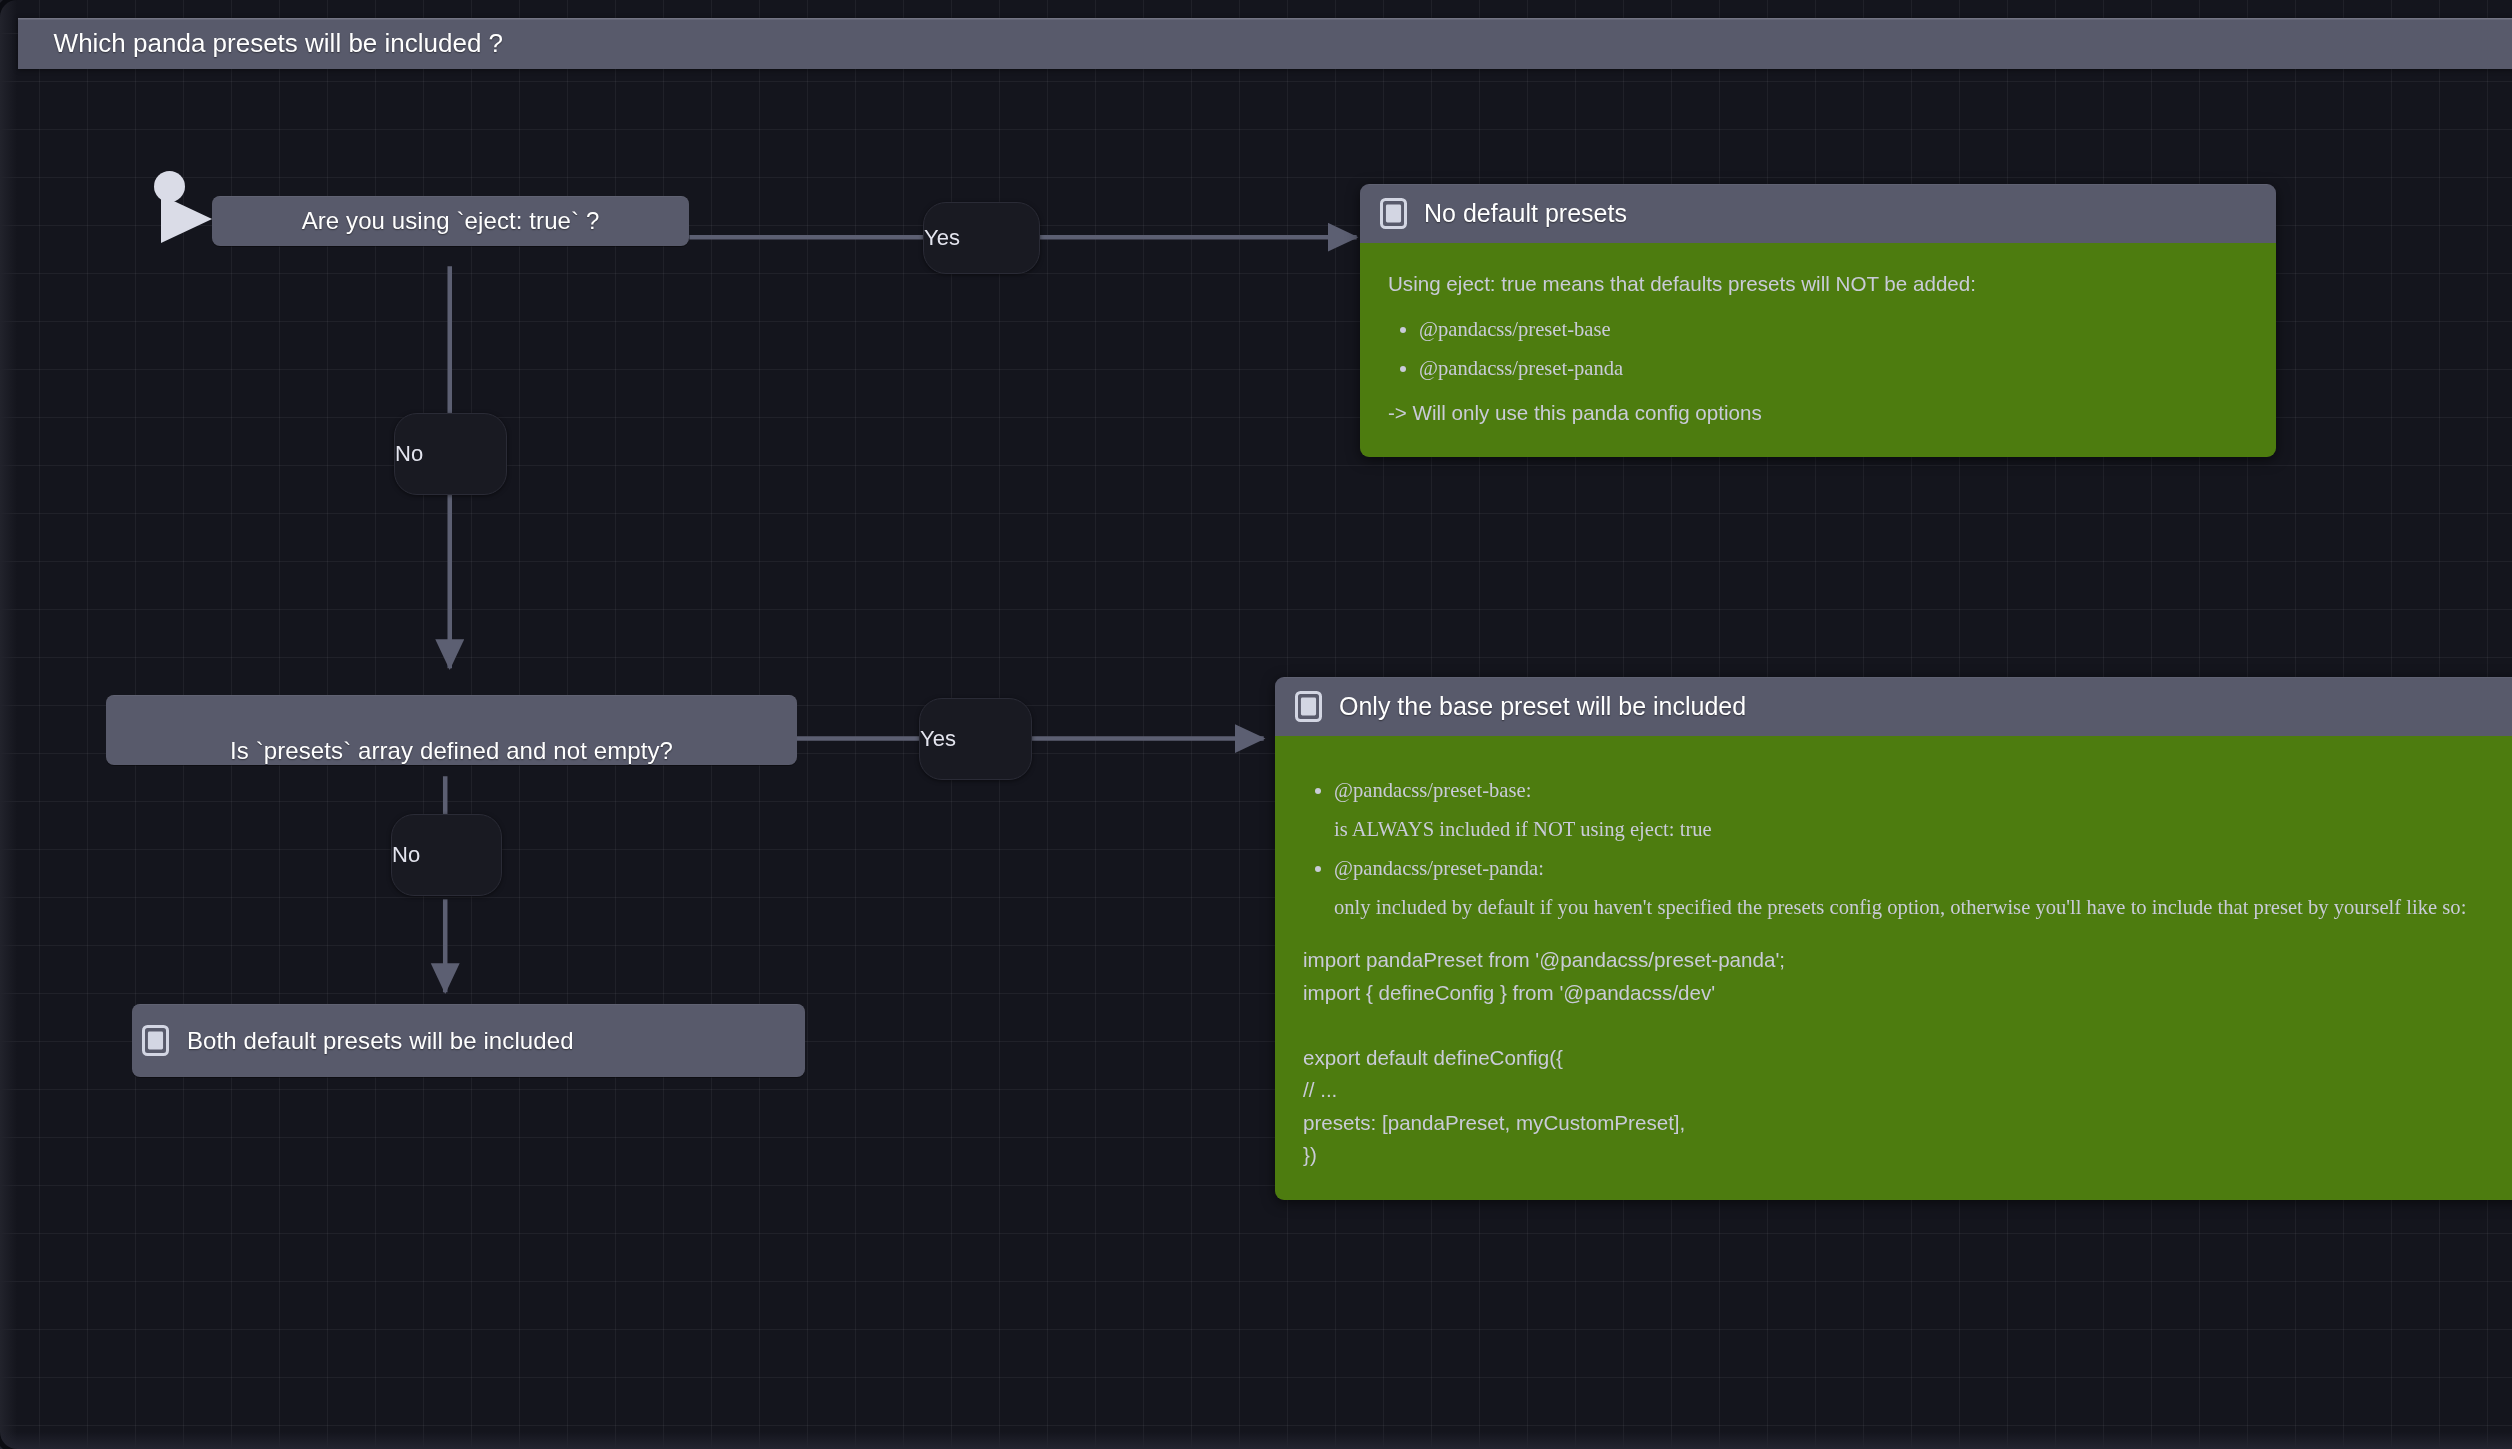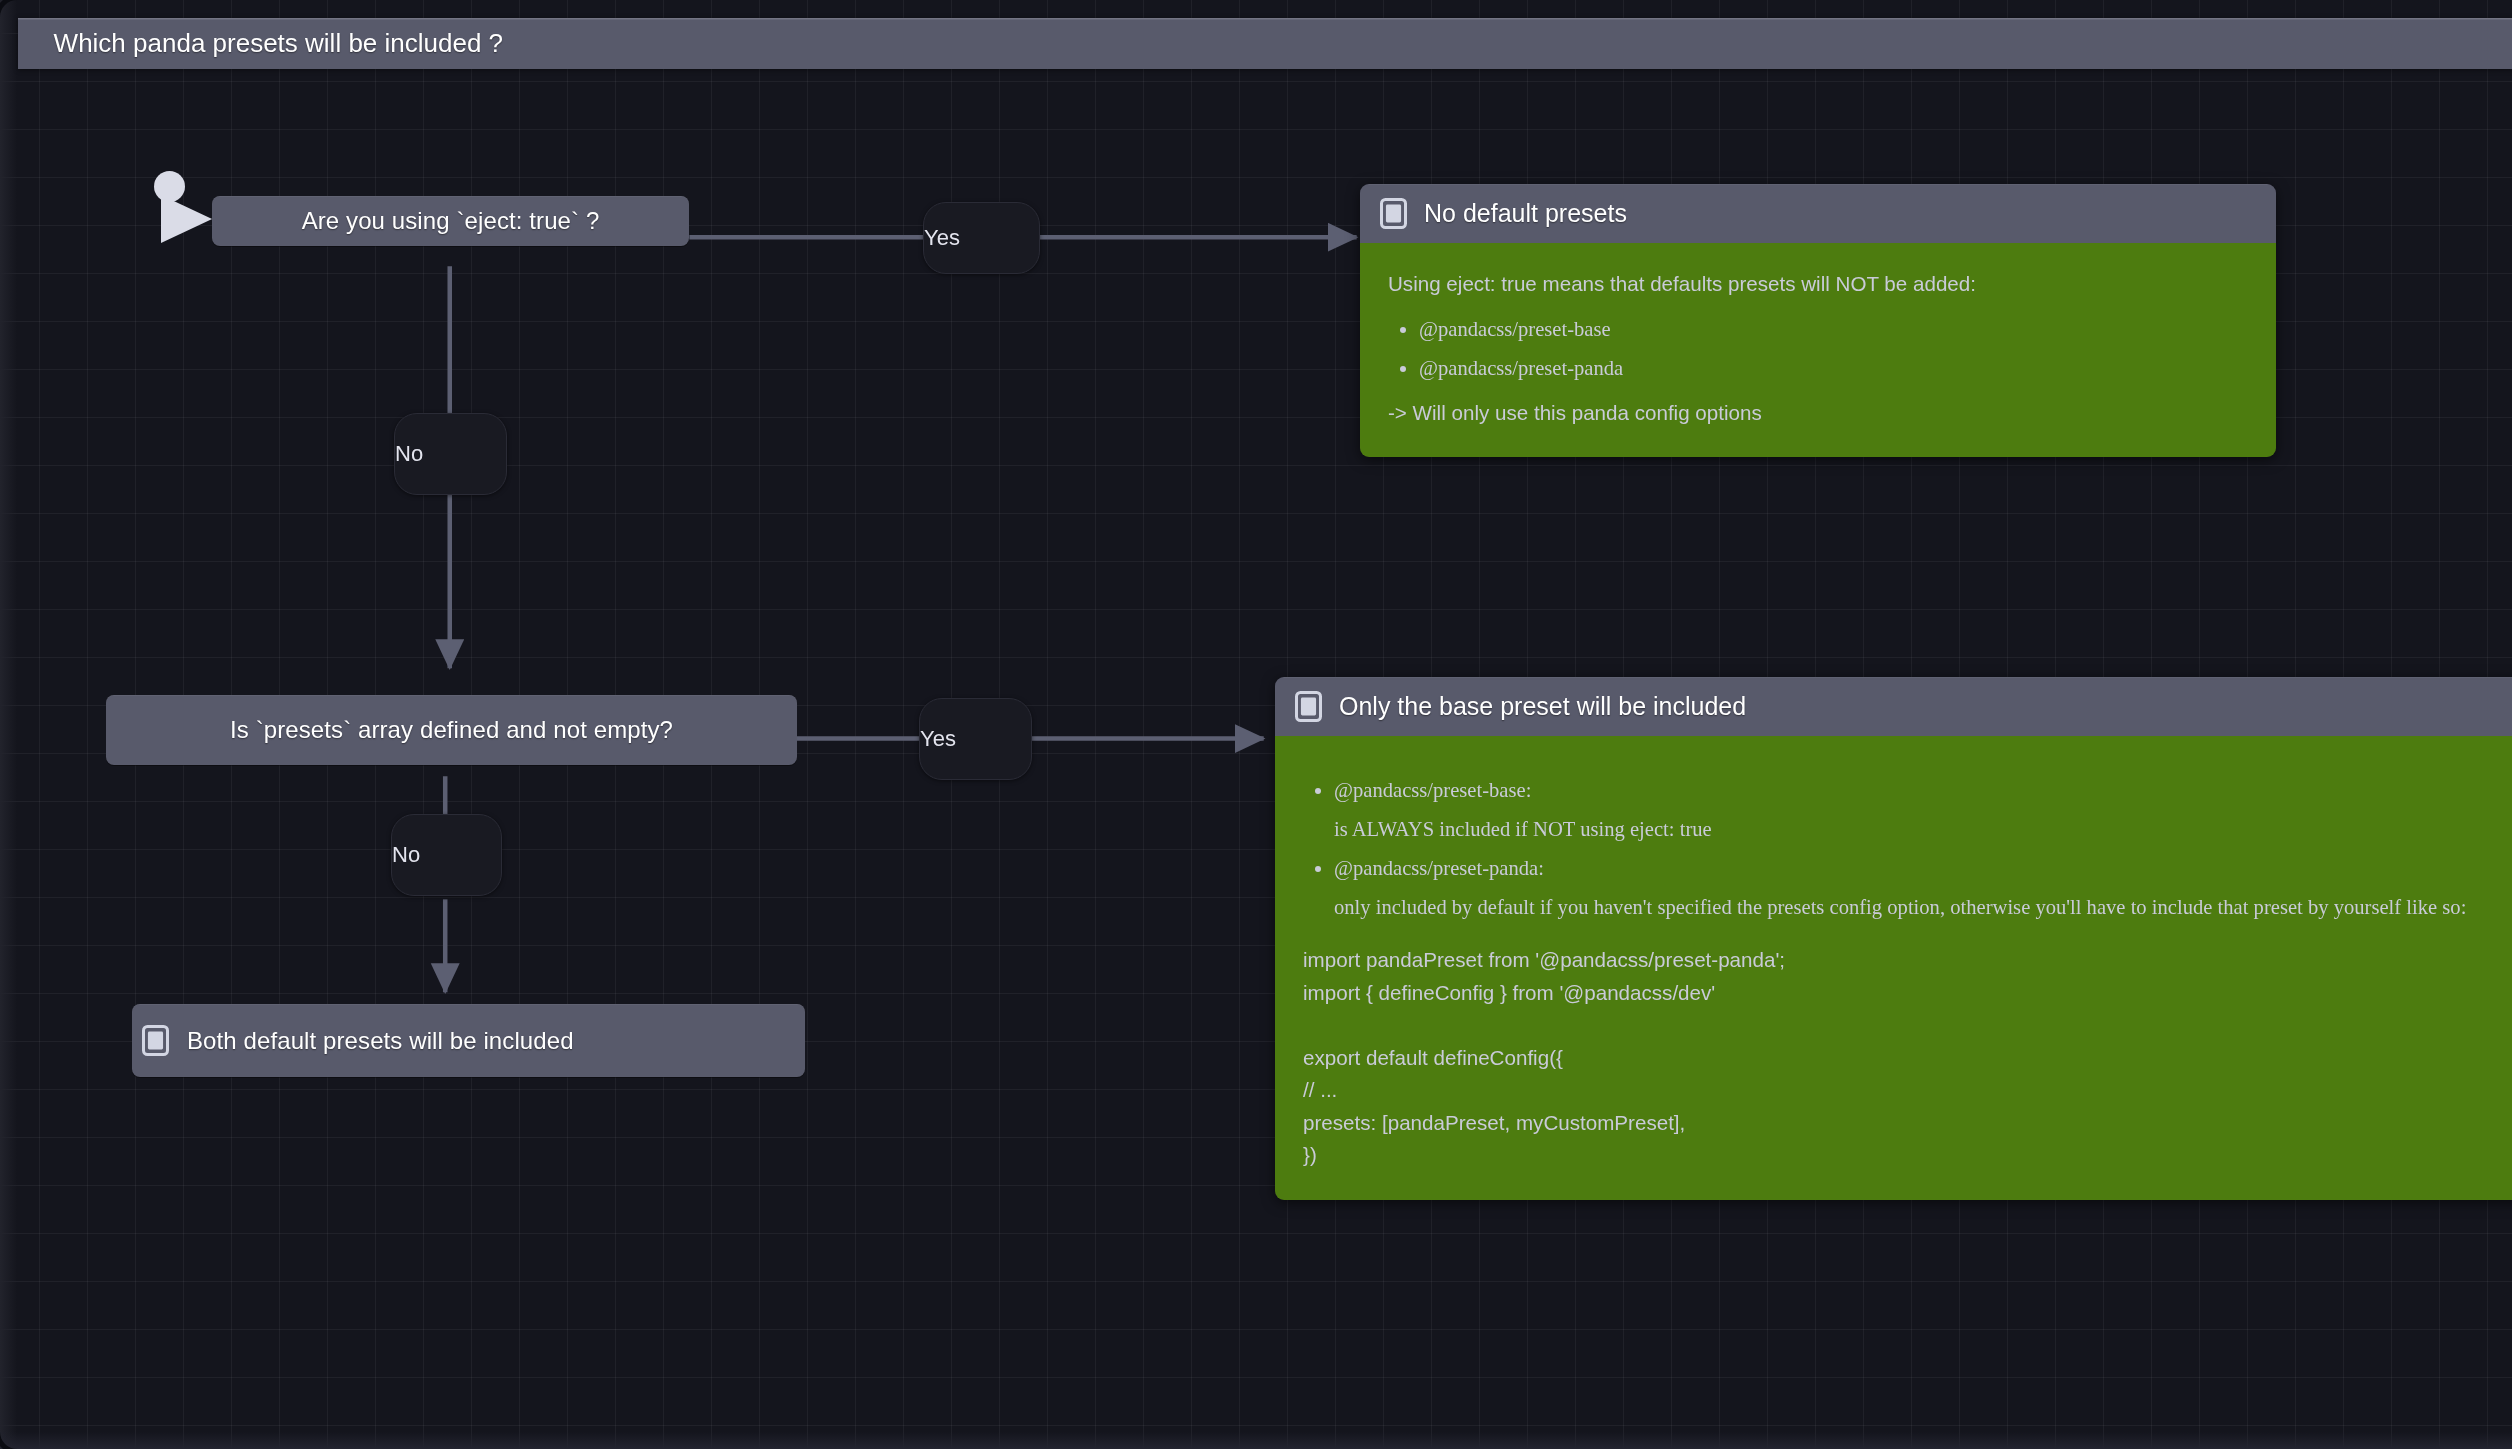--- a/index.html
+++ b/index.html
@@ -184,21 +184,21 @@
   </div>
 
   <div class="pill" style="left:923px;top:202px;width:115px;height:70px;">
     <span>Yes</span>
   </div>
 
   <div class="pill" style="left:394px;top:413px;width:111px;height:80px;">
     <span>No</span>
   </div>
 
-  <div class="node decision" style="left:106px;top:695px;width:691px;height:70px;">
+  <div class="node decision" style="left:106px;top:695px;width:691px;height:70px;align-items:flex-end;">
     <span>Is `presets` array defined  and not empty?</span>
   </div>
 
   <div class="pill" style="left:919px;top:698px;width:111px;height:80px;">
     <span>Yes</span>
   </div>
 
   <div class="pill" style="left:391px;top:814px;width:109px;height:80px;">
     <span>No</span>
   </div>

